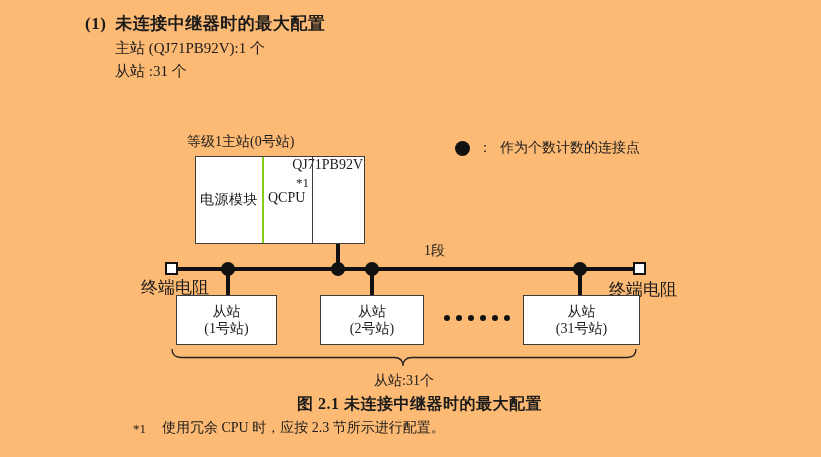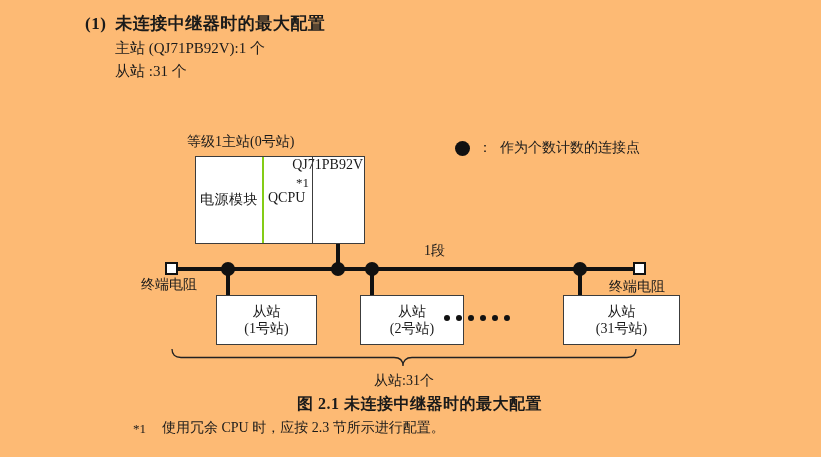--- a/index.html
+++ b/index.html
@@ -89,21 +89,21 @@
     background: #111111;
   }
   .terminator {
     width: 13px; height: 13px;
     background: #ffffff;
     border: 2px solid #111111;
     box-sizing: border-box;
   }
   .term-left  { left: 165px; top: 262px; }
   .term-right { left: 633px; top: 262px; }
-  .term-label { font-size: 14px; white-space: nowrap; }
+  .term-label { font-size: 17px; white-space: nowrap; }
   .term-label-left  { left: 141px; top: 276px; }
   .term-label-right { left: 609px; top: 278px; }
 
   .conn-dot {
     width: 14px; height: 14px;
     background: #111111;
     border-radius: 50%;
     top: 262px;
   }
   .dot-1  { left: 221px; }
@@ -123,21 +123,20 @@
   
   .slave-box {
     top: 295px; height: 50px;
     border: 1px solid #3c3c3c;
     box-sizing: border-box;
     background: #ffffff;
     display: flex; flex-direction: column;
     align-items: center; justify-content: center;
     font-size: 14px;
     line-height: 1.25;
-    margin-left: 40px;
   }
   .slave-1  { left: 176px; width: 101px; }
   .slave-2  { left: 320px; width: 104px; }
   .slave-31 { left: 523px; width: 117px; }
 
   .ellipsis {
     left: 444px; top: 315px;
     display: flex; gap: 6px;
   }
   .ellipsis span {

